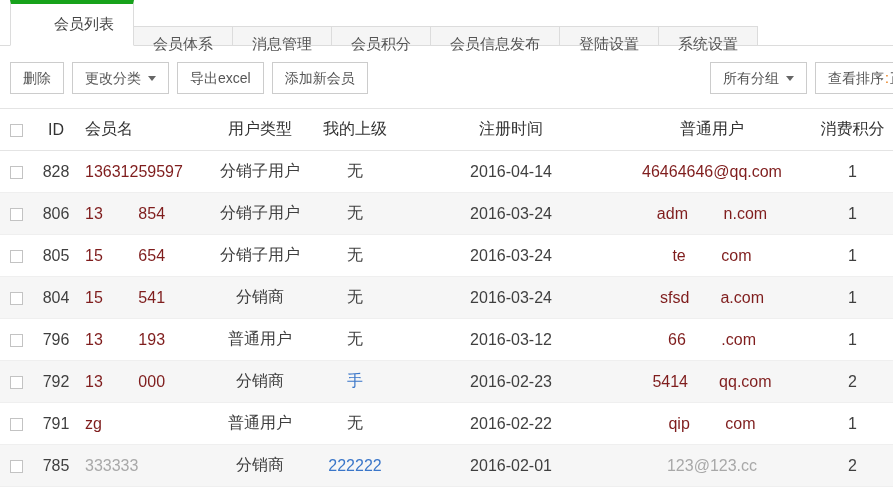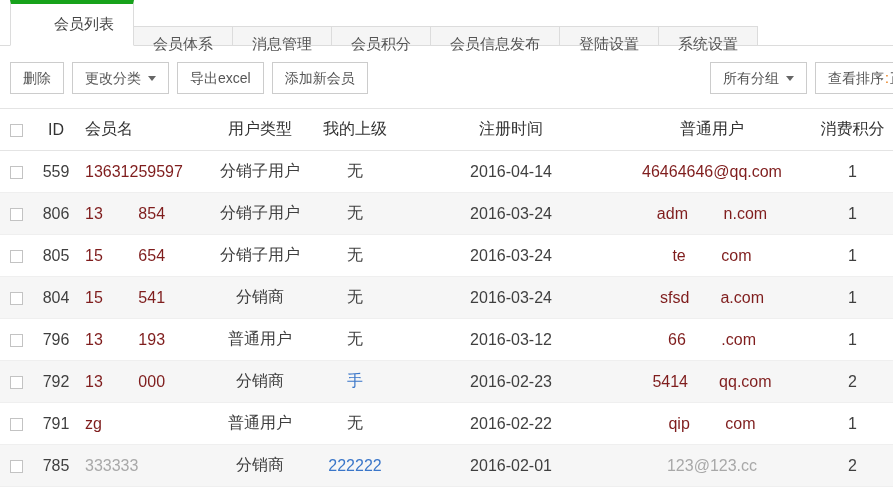--- a/index.html
+++ b/index.html
@@ -140,21 +140,21 @@
       <td>用户类型</td>
       <td>我的上级</td>
       <td>注册时间</td>
       <td>普通用户</td>
       <td>消费积分</td>
     </tr>
   </thead>
   <tbody>
     <tr>
       <td class="cell-cb"><span class="cb"></span></td>
-      <td>559</td>
+      <td>828</td>
       <td class="cell-name"><span class="masked">13631259597</span></td>
       <td>分销子用户</td>
       <td>无</td>
       <td>2016-04-14</td>
       <td><span class="masked">46464646@qq.com</span></td>
       <td>1</td>
     </tr>
     <tr>
       <td class="cell-cb"><span class="cb"></span></td>
       <td>806</td>

